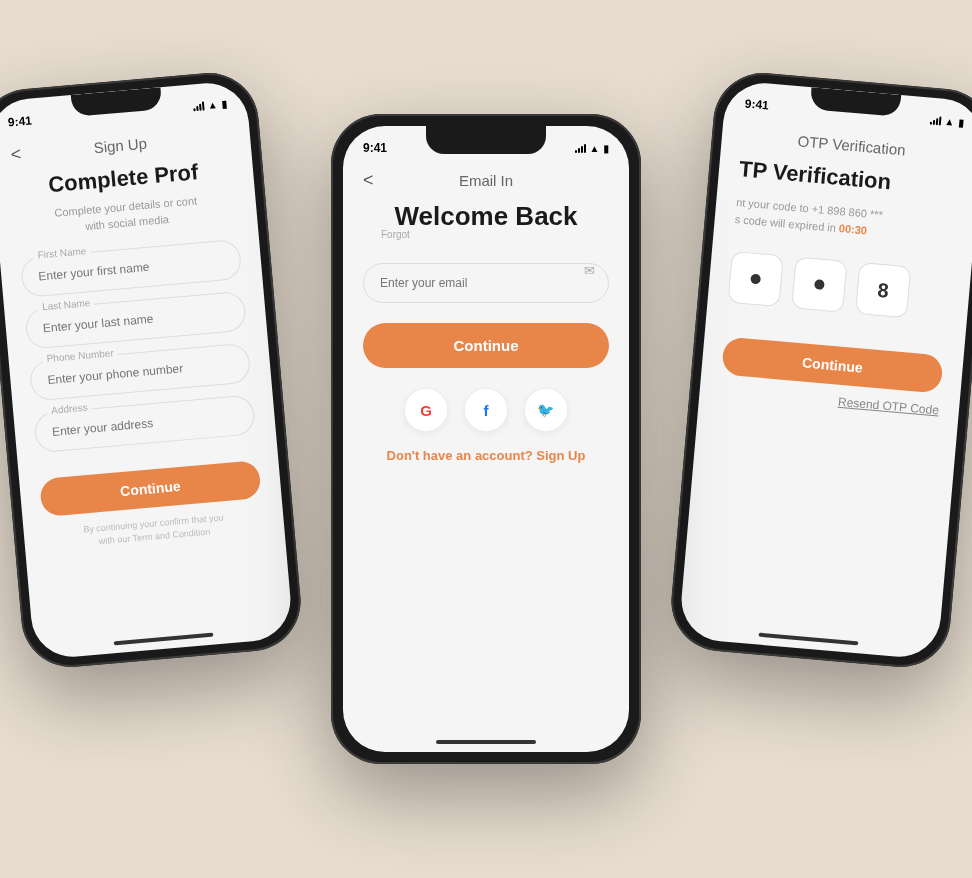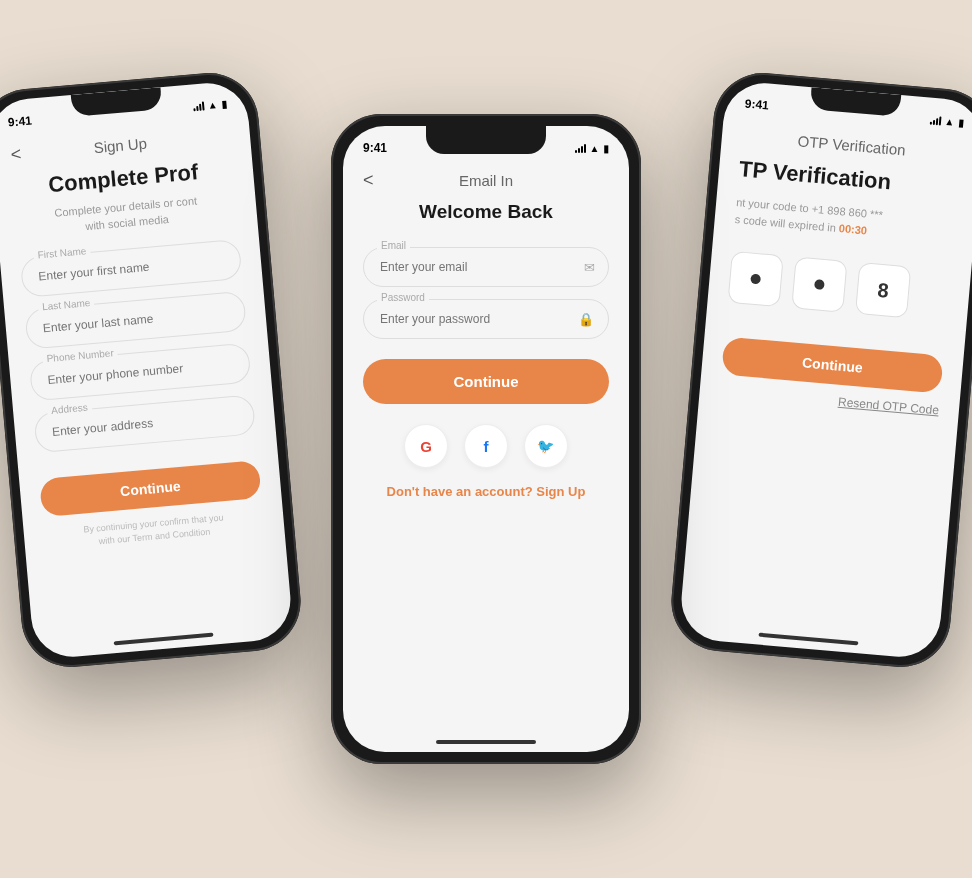--- a/index.html
+++ b/index.html
@@ -238,25 +238,25 @@
     .disclaimer {
       font-size: 9px;
       color: #bbb;
       text-align: center;
       margin-top: 10px;
       line-height: 1.4;
     }
 
     
     .signin-title {
-      font-size: 19px;
+      font-size: 26px;
       font-weight: 800;
       color: #1a1a1a;
       text-align: center;
-      margin-bottom: 24px;
+      margin-bottom: 4px;
     }
 
     .signin-subtitle {
       font-size: 13px;
       color: #999;
       text-align: center;
       margin-bottom: 24px;
       line-height: 1.5;
     }
 
@@ -489,34 +489,27 @@
       </div>
     </div>
     <div class="screen-content">
       <div class="nav-bar">
         <span class="nav-back">&lt;</span>
         <span class="nav-title">Email In</span>
       </div>
       <div class="signin-title">Welcome Back</div>
 
       <div class="input-group">
-        <span class="input-label">Email</span>
+        <span class="input-label">Forgot</span>
         <div class="input-field-wrap">
-          <input class="input-field" placeholder="Enter your email" type="email" style="padding-right: 36px;">
+          <input class="input-field" placeholder="Enter your email" type="email" style="padding-right: 36px; margin-top: 27px;">
           <span class="input-icon">✉</span>
         </div>
       </div>
 
-      <div class="input-group">
-        <span class="input-label">Password</span>
-        <div class="input-field-wrap">
-          <input class="input-field" placeholder="Enter your password" type="password" style="padding-right: 36px;">
-          <span class="input-icon">🔒</span>
-        </div>
-      </div>
 
 
       <button class="btn-continue">Continue</button>
 
       <div class="social-row">
         <div class="social-btn" style="color:#EA4335;font-weight:700;font-size:15px;">G</div>
         <div class="social-btn" style="color:#1877F2;font-weight:700;font-size:15px;">f</div>
         <div class="social-btn" style="color:#1DA1F2;font-size:14px;">🐦</div>
       </div>
 

